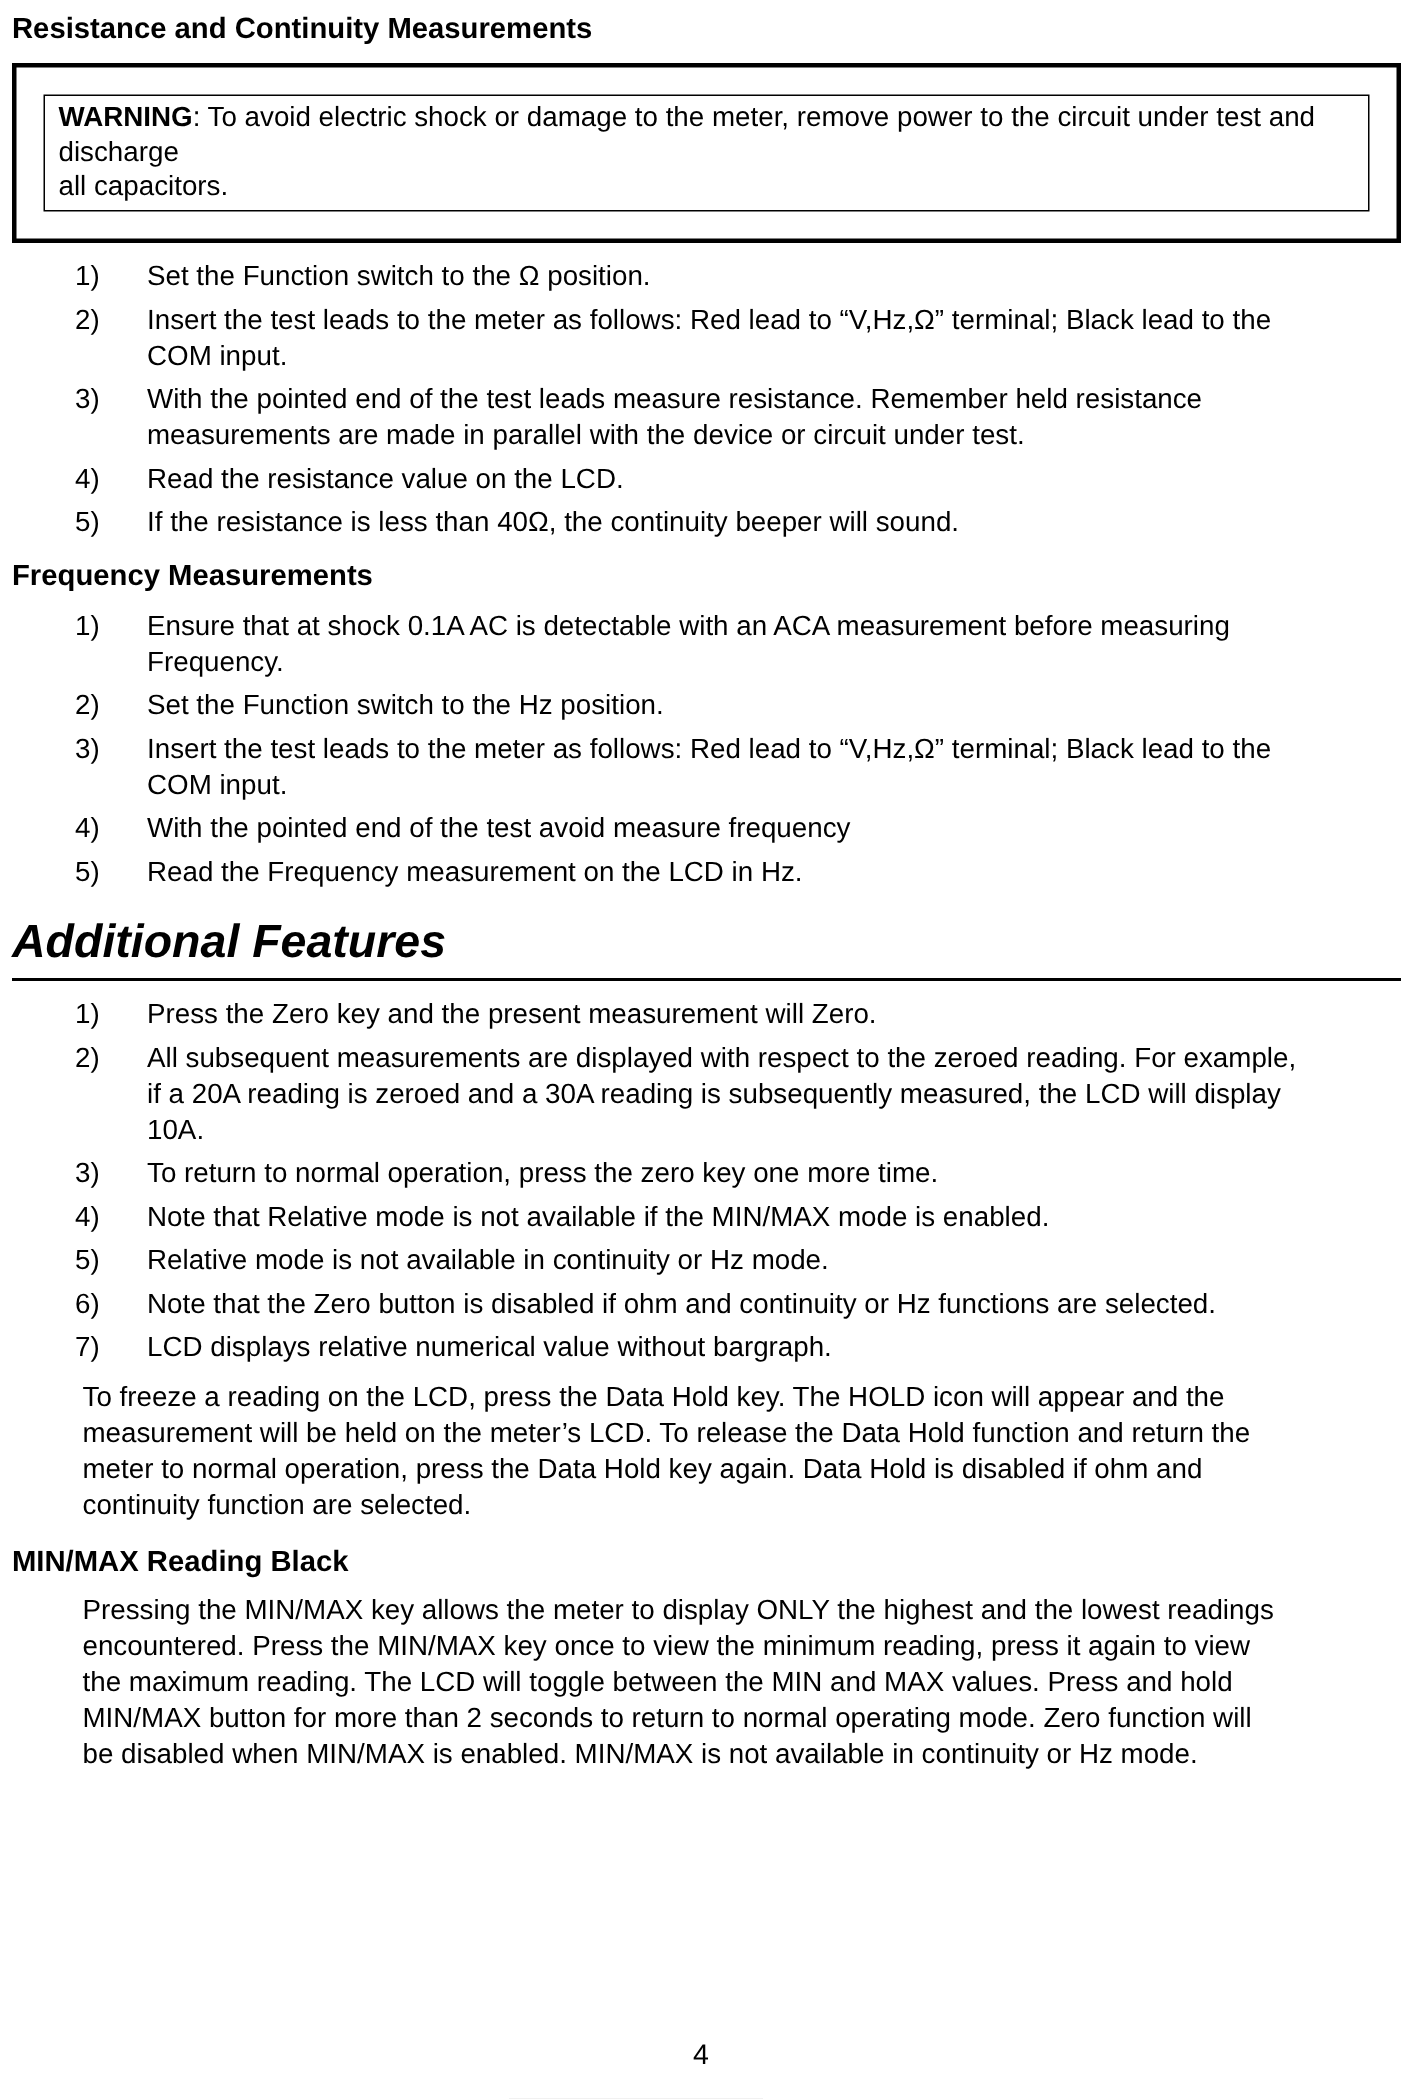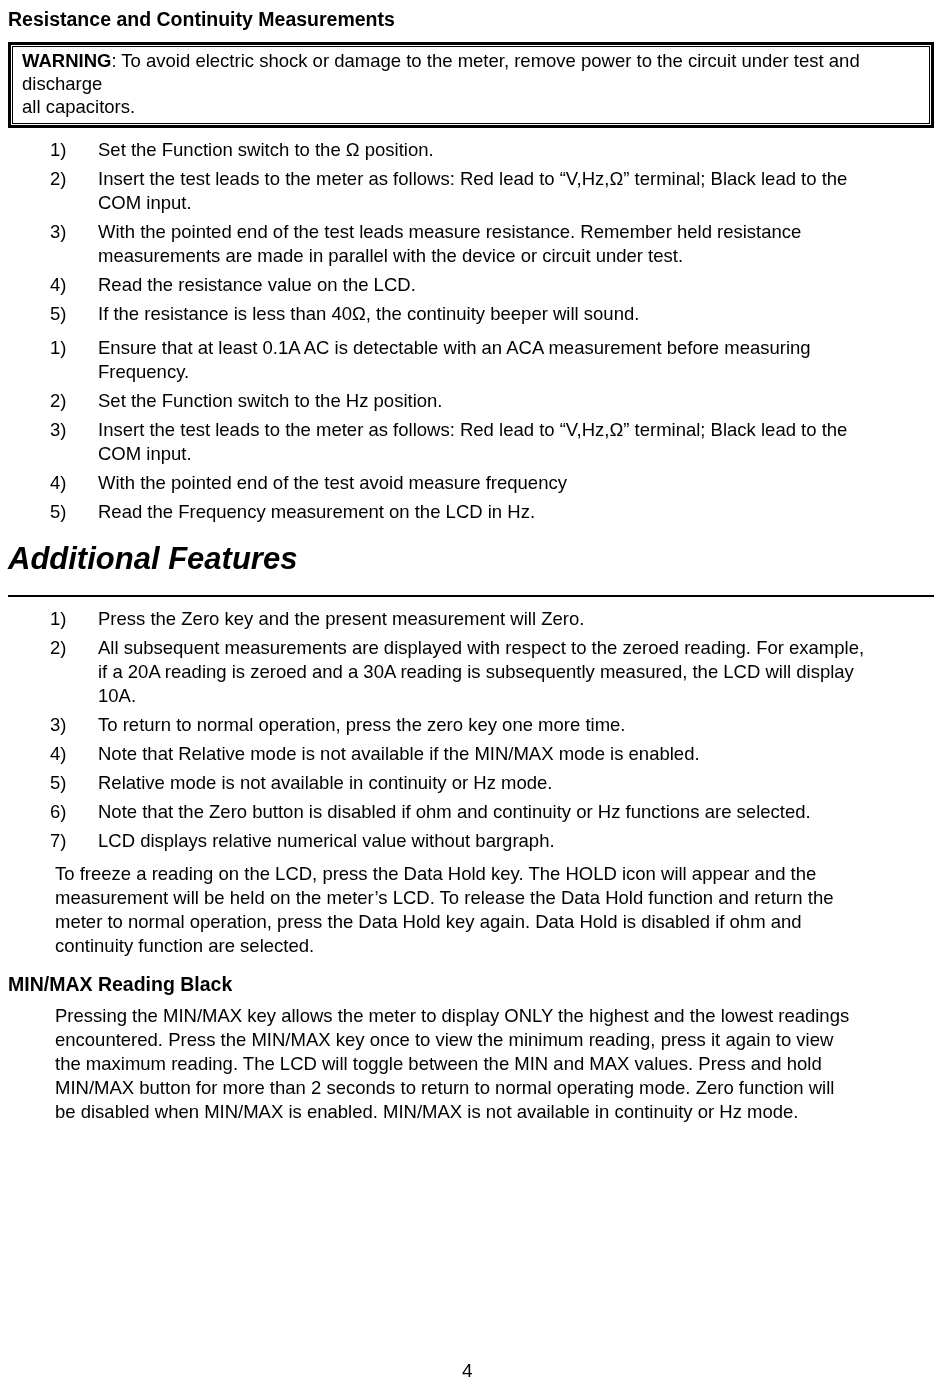--- a/index.html
+++ b/index.html
@@ -19,21 +19,21 @@
   }
   .h-section {
     font-size: 19.5px;
     font-weight: bold;
     line-height: 22px;
     margin: 0;
   }
   .warning-box {
     margin-top: 12px;
     border: 3px solid #000;
-    padding: 1px;
+    padding: 18px;
   }
   .warning-inner {
     border: 1px solid #000;
     padding: 2px 9px 5px 9px;
     line-height: 23px;
     white-space: pre-line;
   }
   .warning-inner b { font-weight: bold; }
   .steps {
     margin-top: 10px;
@@ -51,21 +51,21 @@
   .step-text {
     flex: 1;
     white-space: pre-line;
   }
   .h-chapter {
     margin-top: 17px;
     font-size: 31px;
     font-weight: bold;
     font-style: italic;
     line-height: 36px;
-    padding-bottom: 18px;
+    padding-bottom: 6px;
     border-bottom: 2px solid #000;
   }
   .mt-freq { margin-top: 13px; }
   .mt-relative { margin-top: 23px; }
   .mt-datahold { margin-top: 13px; }
   .mt-minmax { margin-top: 15px; }
   .body-para {
     margin-top: 9px;
     padding-left: 47px;
     white-space: pre-line;
@@ -118,25 +118,26 @@
     <div class="step">
       <span class="step-num">4)</span>
       <span class="step-text">Read the resistance value on the LCD.</span>
     </div>
     <div class="step">
       <span class="step-num">5)</span>
       <span class="step-text">If the resistance is less than 40Ω, the continuity beeper will sound.</span>
     </div>
   </div>
 
+  <div class="h-section mt-freq">Frequency Measurements</div>
 
   <div class="steps">
     <div class="step">
       <span class="step-num">1)</span>
-      <span class="step-text">Ensure that at least 0.1A AC is detectable with an ACA measurement before measuring
+      <span class="step-text">Ensure that at shock 0.1A AC is detectable with an ACA measurement before measuring
 Frequency.</span>
     </div>
     <div class="step">
       <span class="step-num">2)</span>
       <span class="step-text">Set the Function switch to the Hz position.</span>
     </div>
     <div class="step">
       <span class="step-num">3)</span>
       <span class="step-text">Insert the test leads to the meter as follows: Red lead to “V,Hz,Ω” terminal; Black lead to the
 COM input.</span>

